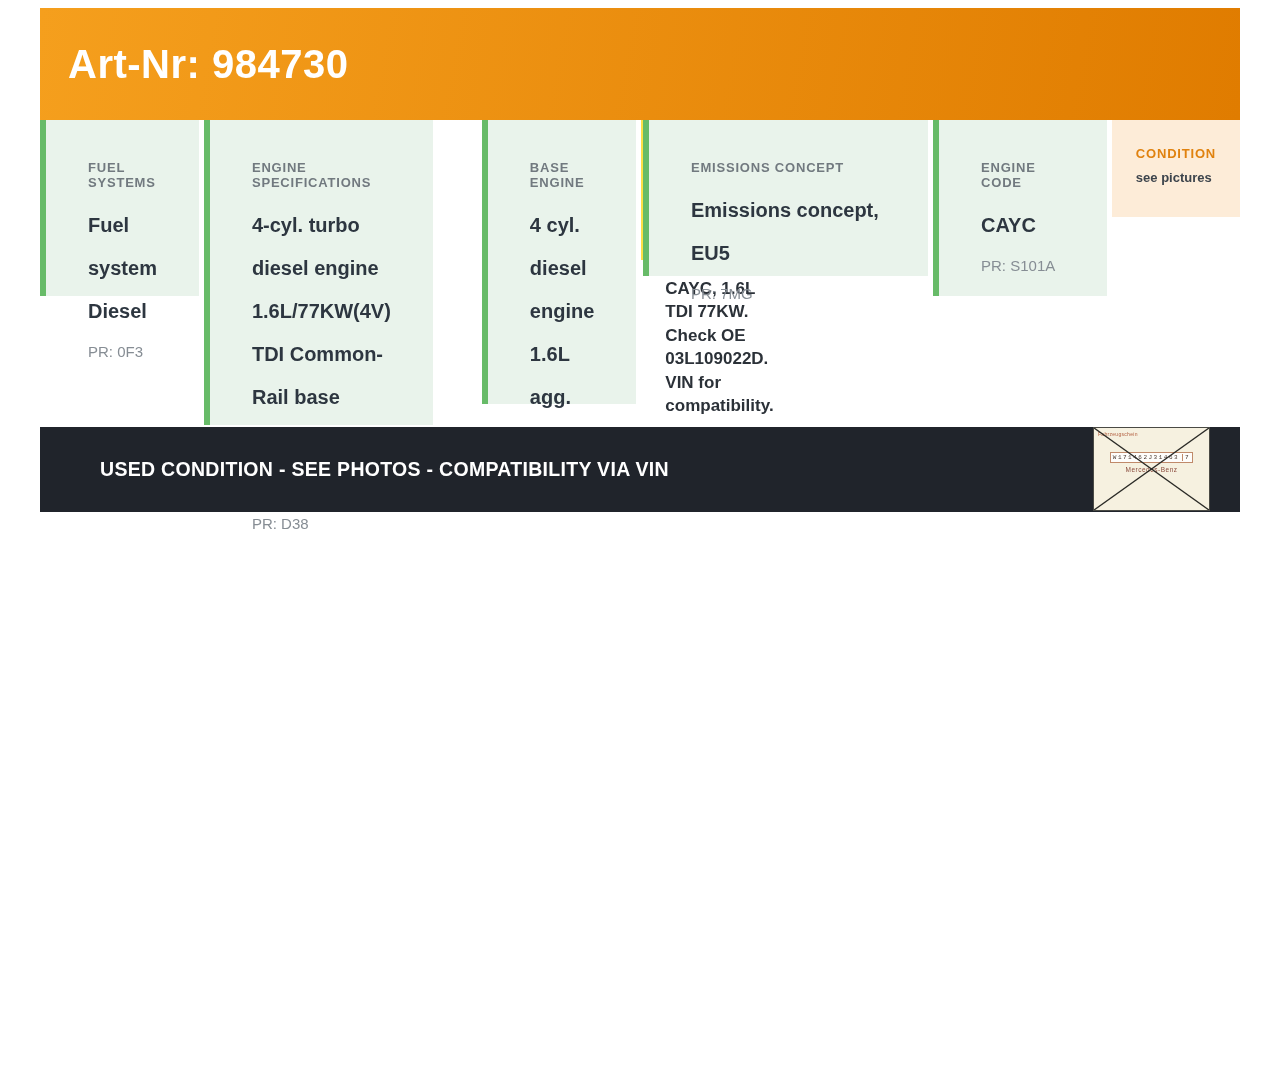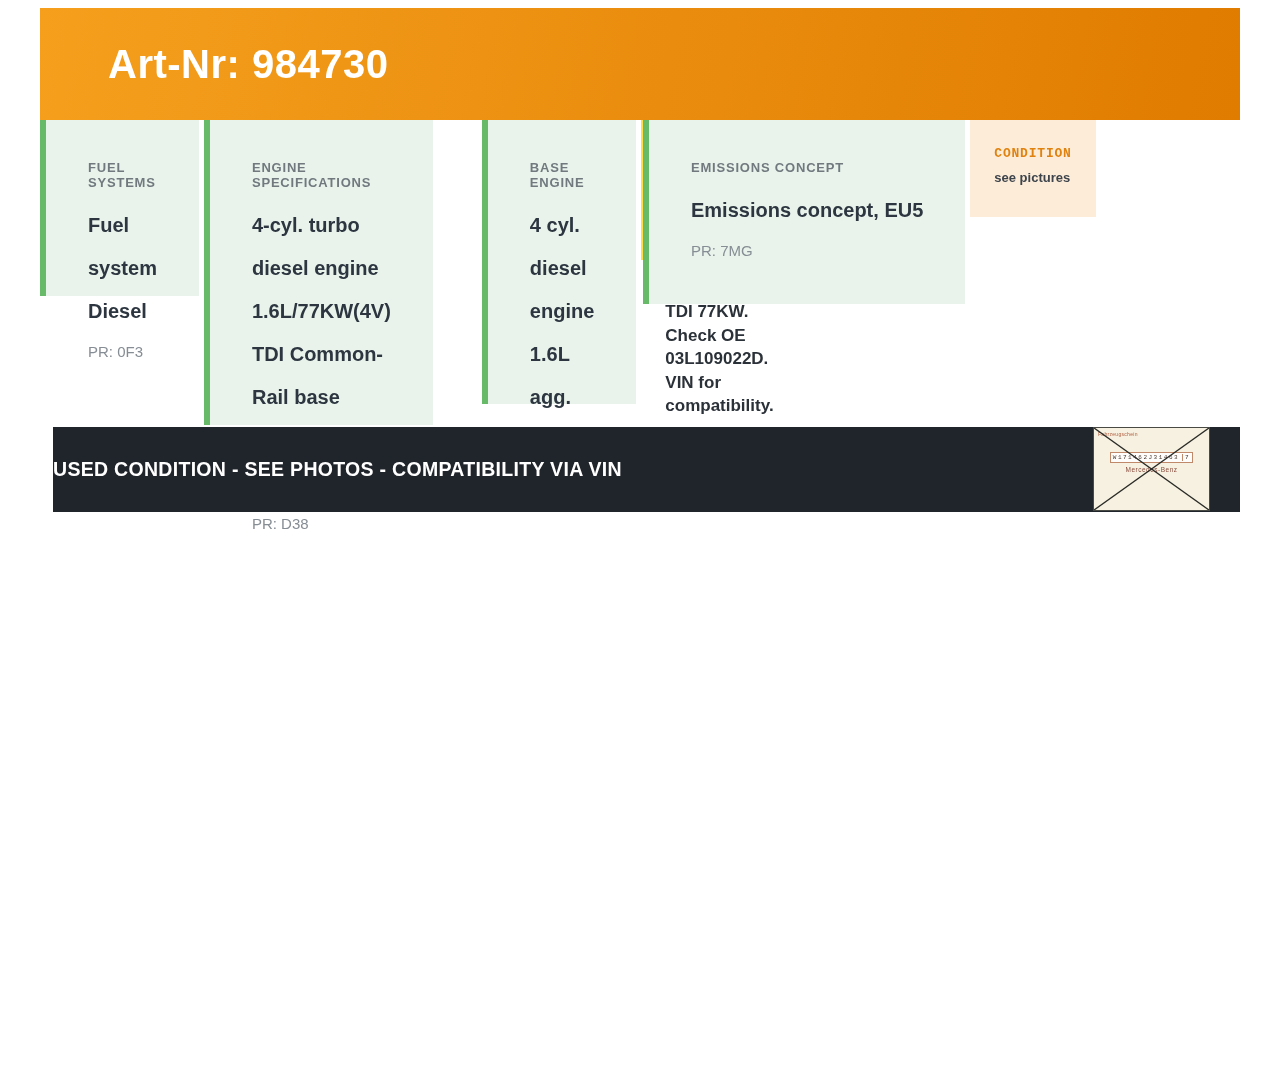--- a/index.html
+++ b/index.html
@@ -12,21 +12,21 @@
     color: var(--title-color, #2d3640);
   }
   .page { width: 1200px; }
 
   
   .header {
     height: 112px;
     background: linear-gradient(100deg, var(--header-grad-a, #f59f1d) 0%, var(--header-grad-b, #e07c00) 100%);
     display: flex;
     align-items: center;
-    padding-left: 68px;
+    padding-left: 28px;
   }
   .header h1 {
     color: #ffffff;
     font-size: 40px;
     font-weight: 700;
     letter-spacing: 0.5px;
   }
 
   
   .grid { display: flex; gap: 6px; margin-top: 0; }
@@ -52,30 +52,30 @@
     color: var(--title-color, #2d3640);
   }
   .card .pr {
     font-size: 15px;
     color: var(--pr-color, #868d94);
   }
 
   .card.fuel-systems   { height: 176px; }
   .card.engine-specs   { height: 305px; }
   .card.base-engine    { height: 284px; margin-left: 44px; }
-  .card.emissions      { height: 184px; }
+  .card.emissions      { height: 156px; }
   .card.engine-code    { height: 176px; }
 
   .card.condition {
     height: 97px;
     background: var(--cond-bg, #fdecd8);
     border-left: none;
     padding: 26px 24px 0;
   }
-  .card.condition .label { color: var(--cond-label, #e0820f); font-family: Liberation Mono, monospace; }
+  .card.condition .label { color: var(--cond-label, #e0820f); }
   .card.condition .cond-value {
     margin-top: 9px;
     font-size: 13px;
     font-weight: 600;
     color: #3d444c;
   }
 
   .card.fits {
     height: 140px;
     background: #fde047;
@@ -91,22 +91,22 @@
     max-width: 540px;
   }
 
   
   .footer {
     margin-top: 2px;
     height: 85px;
     background: var(--footer-bg, #20242b);
     display: flex;
     align-items: center;
+    padding-left: 60px;
     position: relative;
-    margin-left: 13px;
   }
   .footer .footer-text {
     color: #ffffff;
     font-size: 19.5px;
     font-weight: 700;
     letter-spacing: 0.3px;
   }
 
   
   .thumb {
@@ -199,20 +199,25 @@
     </div>
 
     <div class="col">
 
       <section class="card emissions">
         <div class="label">EMISSIONS CONCEPT</div>
         <div class="title">Emissions concept, EU5</div>
         <div class="pr">PR: 7MG</div>
       </section>
 
+      <section class="card engine-code">
+        <div class="label">ENGINE CODE</div>
+        <div class="title">CAYC</div>
+        <div class="pr">PR: S101A</div>
+      </section>
 
       <section class="card condition">
         <div class="label">CONDITION</div>
         <div class="cond-value">see pictures</div>
       </section>
 
     </div>
 
   </main>
 

